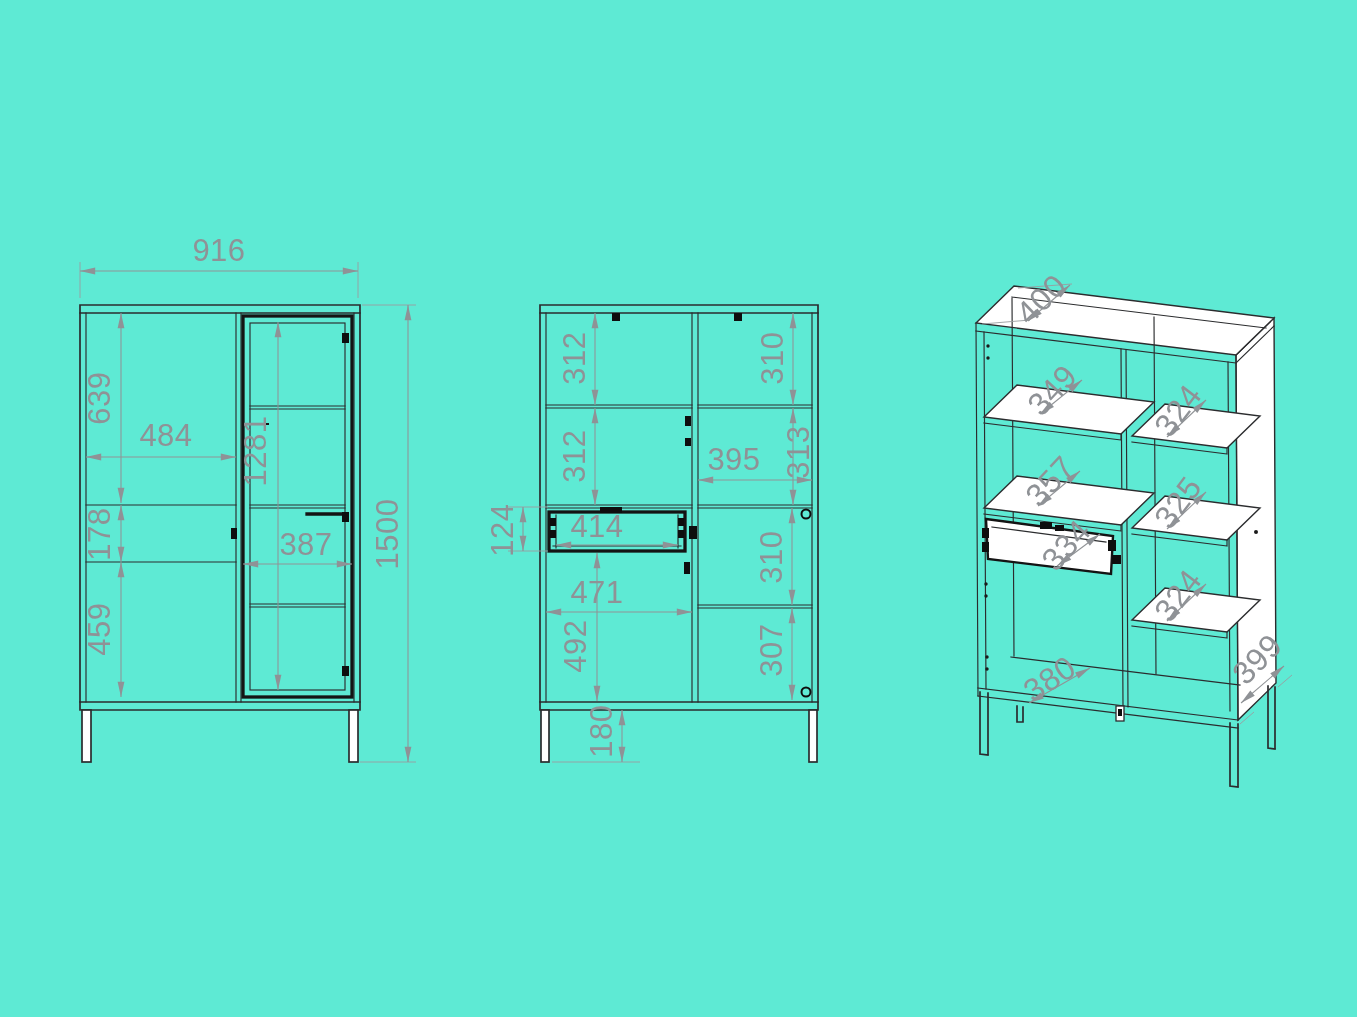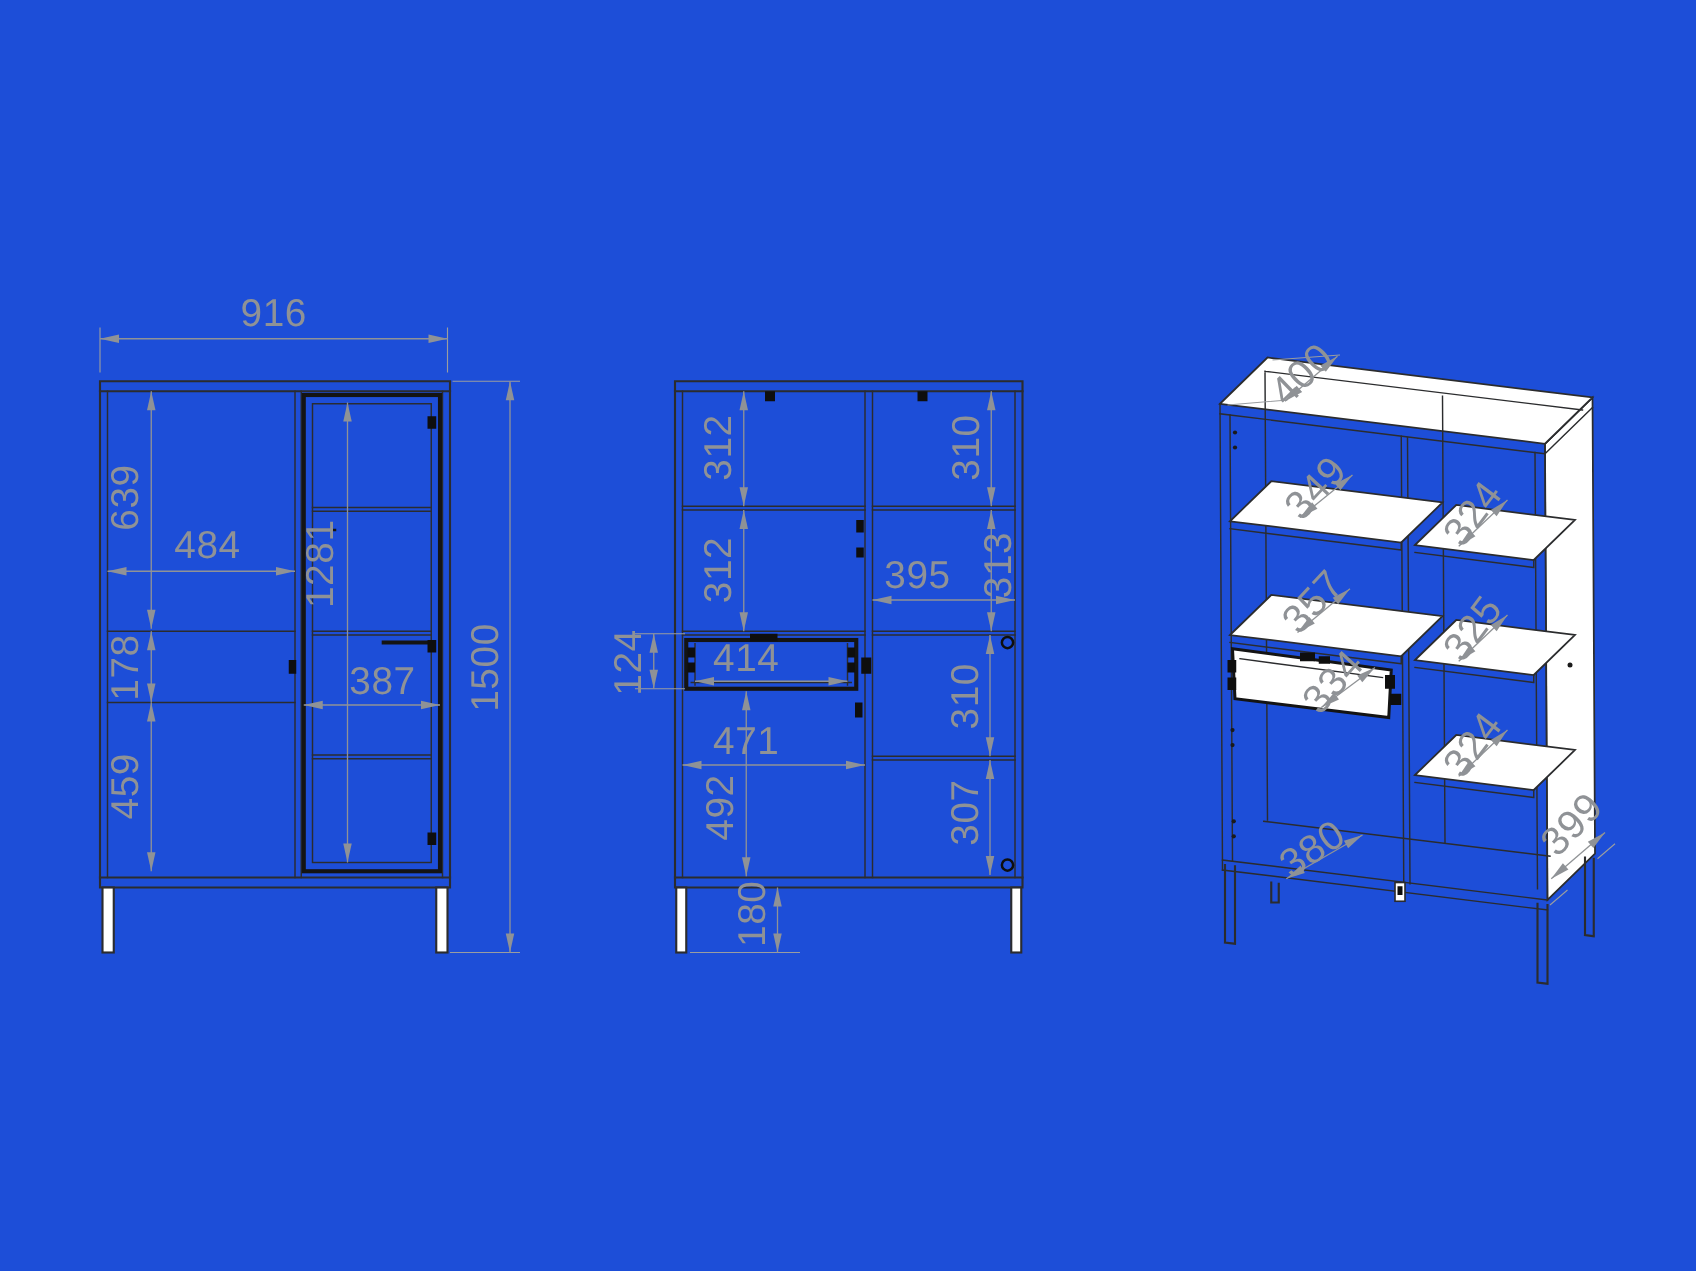--- a/index.html
+++ b/index.html
@@ -1,16 +1,16 @@
 <!DOCTYPE html>
 <html><head>
 <meta charset="utf-8">
 <style>
   html,body{margin:0;padding:0;background:#ffffff;}
-  .canvas{position:relative;width:1357px;height:1017px;background:#1d4ed8;overflow:hidden;}
+  .canvas{position:relative;width:1357px;height:1017px;background:#5eead4;overflow:hidden;}
   svg{display:block;}
   
   .obj{stroke:#2b2c2e;stroke-width:1.15;fill:none;stroke-linecap:square;}
   .obj2{stroke:#2b2c2e;stroke-width:1.7;fill:none;stroke-linecap:square;}
   .face{stroke:#2b2c2e;stroke-width:1.4;fill:#ffffff;stroke-linejoin:miter;}
   .thick{stroke:#141414;stroke-width:3.3;fill:none;stroke-linecap:square;}
   .hw{fill:#0e0e0e;stroke:none;}
   
   .dim{stroke:#909396;stroke-width:1.05;fill:none;}
   .ext{stroke:#9a9da0;stroke-width:0.9;fill:none;}

